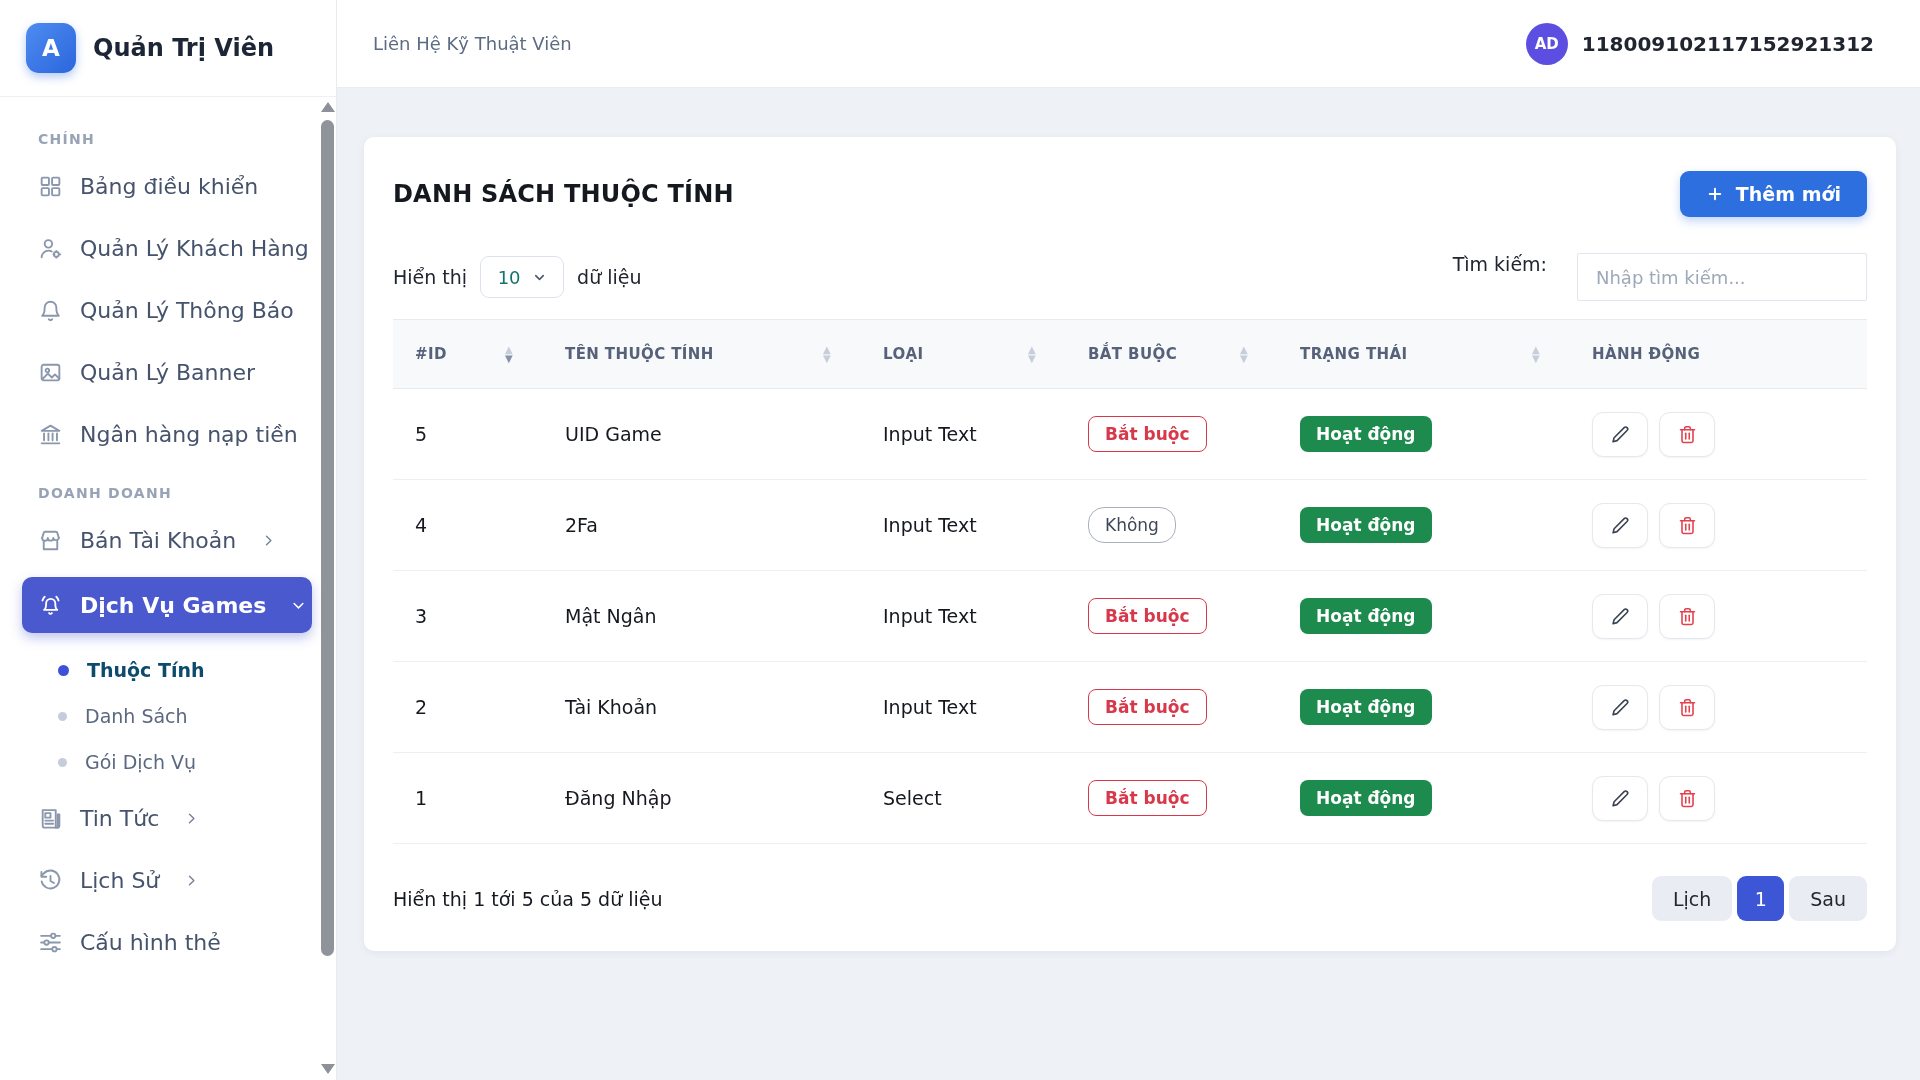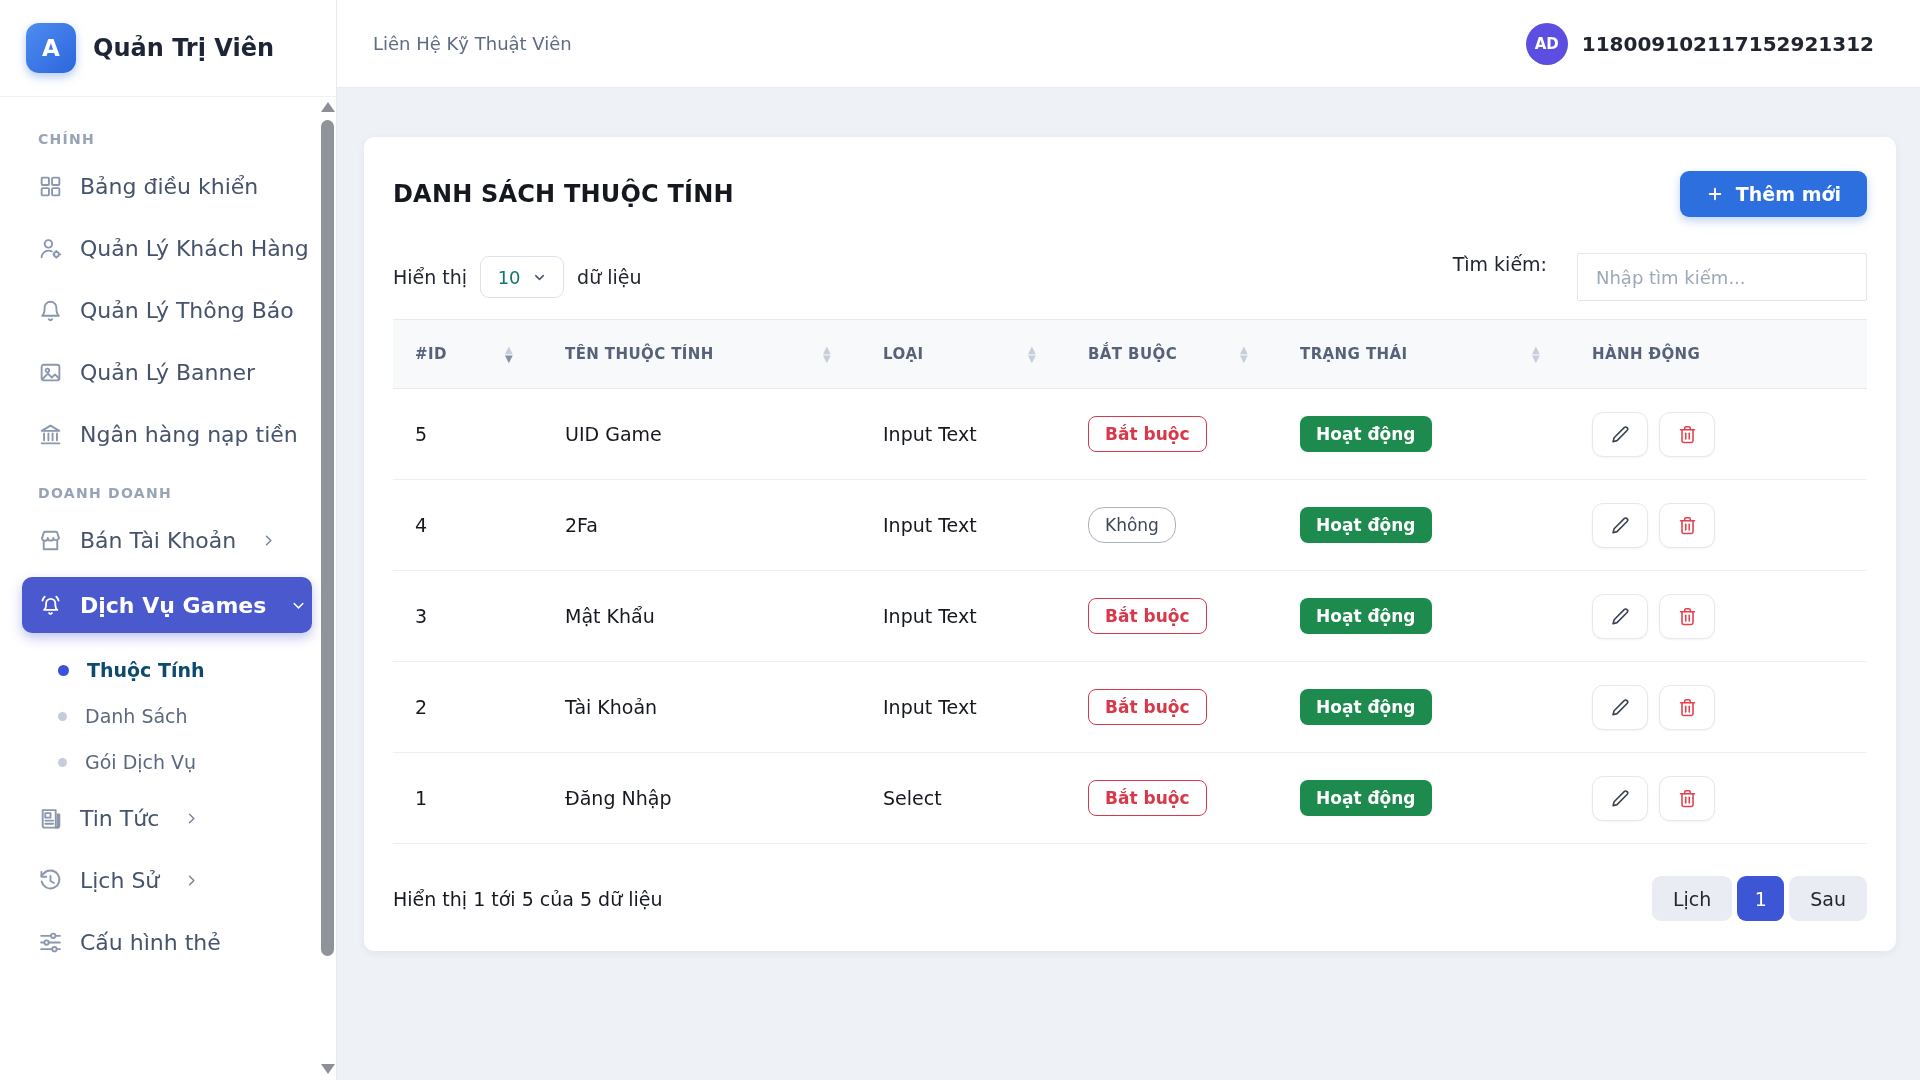--- a/index.html
+++ b/index.html
@@ -374,21 +374,21 @@
                       <path d="M8.8 6.5V4.8a1.7 1.7 0 0 1 1.7-1.7h3a1.7 1.7 0 0 1 1.7 1.7v1.7"></path>
                       <line x1="10" y1="10.5" x2="10" y2="17"></line>
                       <line x1="14" y1="10.5" x2="14" y2="17"></line>
                     </svg>
                   </button>
                 </div>
               </td>
             </tr>
             <tr>
               <td>3</td>
-              <td>Mật Khẩu</td>
+              <td>Mật Ngân</td>
               <td>Input Text</td>
               <td><span class="badge-req">Bắt buộc</span></td>
               <td><span class="badge-status">Hoạt động</span></td>
               <td>
                 <div class="actions">
                   <button class="icon-btn edit">
                     <svg viewBox="0 0 24 24" fill="none" stroke="currentColor" stroke-width="1.8" stroke-linecap="round" stroke-linejoin="round">
                       <path d="M16.2 4.2a2.3 2.3 0 1 1 3.3 3.3L8 19 3.5 20.2 4.7 15.7Z"></path>
                     </svg>
                   </button>

